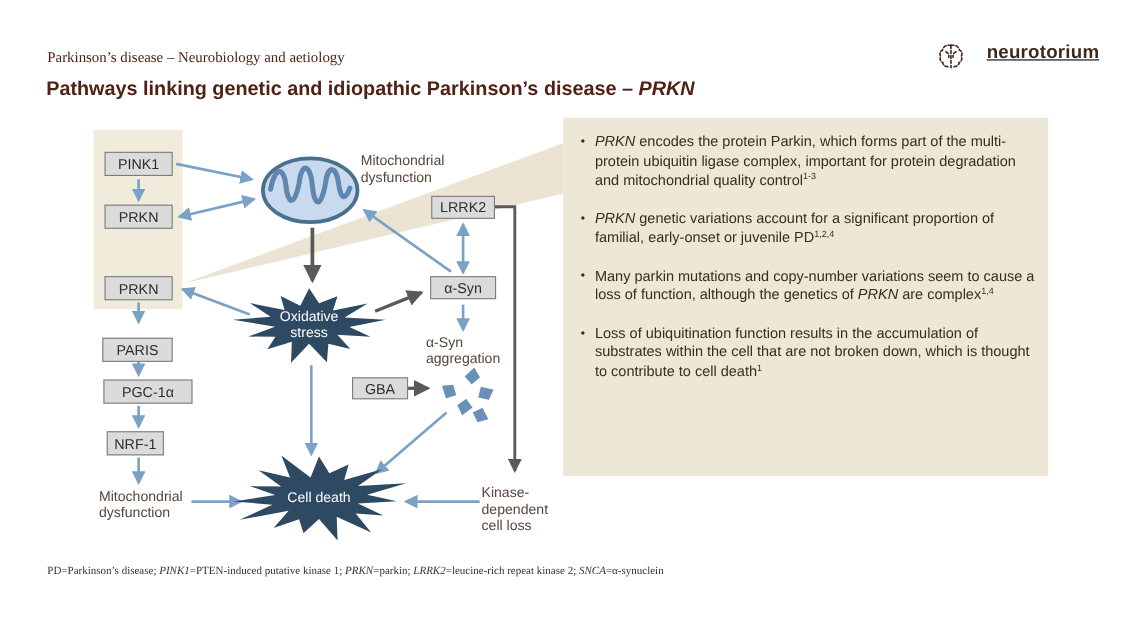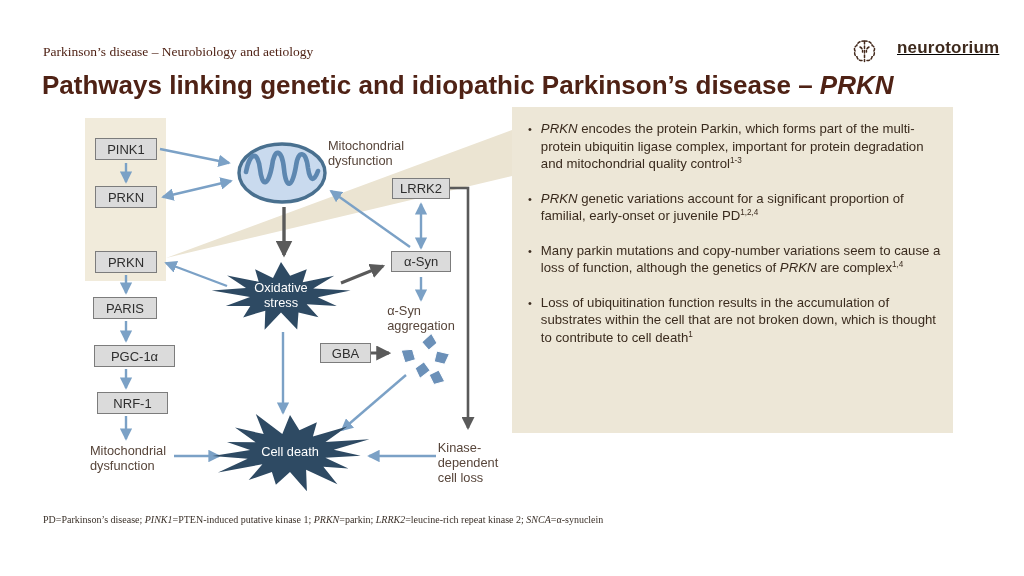--- a/index.html
+++ b/index.html
@@ -1,20 +1,20 @@
 <!DOCTYPE html>
 <html><head>
 <meta charset="utf-8">
 <style>
   html,body{margin:0;padding:0;background:#fff;}
   .slide{position:relative;width:1024px;height:576px;background:#ffffff;overflow:hidden;
          font-family:"Liberation Sans",sans-serif;}
   .kicker{position:absolute;left:43px;top:44px;font-family:"Liberation Serif",serif;
           font-size:13.5px;color:#4f2215;}
-  .title{position:absolute;left:42px;top:70px;font-size:26px;font-weight:bold;color:#4f2215;text-align:center;}
+  .title{position:absolute;left:42px;top:70px;font-size:18px;font-weight:bold;color:#4f2215;text-align:center;}
   .logo{position:absolute;left:851px;top:38px;display:flex;align-items:flex-start;gap:19px;text-decoration:underline;}
   .logo-text{font-size:17px;font-weight:600;color:#3e2a1d;letter-spacing:.2px;}
 
   .dsvg{position:absolute;left:0;top:0;z-index:1;pointer-events:none;}
 
   .node{position:absolute;z-index:2;box-sizing:border-box;background:#dbdbdb;
         border:1.6px solid #7c7c7c;color:#2e2e2e;font-size:13px;
         display:flex;align-items:center;justify-content:center;}
   .dlabel{position:absolute;z-index:2;color:#57453a;font-size:12.8px;line-height:1.18;
           white-space:pre-line;transform:translateX(-50%);}
@@ -104,23 +104,23 @@
       <polygon points="0,-9 8,-1 2,8 -7,2" transform="translate(408,356) rotate(-50)"></polygon>
       <polygon points="0,-9 8,-1 2,8 -7,2" transform="translate(441,357) rotate(70)"></polygon>
       <polygon points="0,-9 8,-1 2,8 -7,2" transform="translate(423,370) rotate(200)"></polygon>
       <polygon points="0,-9 8,-1 2,8 -7,2" transform="translate(437,377) rotate(120)"></polygon>
     </g>
   </svg>
 
   <div class="node" style="left:95px;top:138px;width:62px;height:22px;">PINK1</div>
   <div class="node" style="left:95px;top:186px;width:62px;height:22px;">PRKN</div>
   <div class="node" style="left:95px;top:251px;width:62px;height:22px;">PRKN</div>
-  <div class="node" style="left:93px;top:297px;width:64px;height:22px;">PARIS</div>
+  <div class="node" style="left:93px;top:307px;width:64px;height:22px;">PARIS</div>
   <div class="node" style="left:94px;top:345px;width:81px;height:22px;">PGC-1α</div>
-  <div class="node" style="left:97px;top:392px;width:71px;height:22px;">NRF-1</div>
+  <div class="node" style="left:97px;top:392px;width:52px;height:22px;">NRF-1</div>
   <div class="node" style="left:392px;top:178px;width:58px;height:21px;">LRRK2</div>
   <div class="node" style="left:391px;top:251px;width:60px;height:21px;">α-Syn</div>
   <div class="node" style="left:320px;top:343px;width:51px;height:20px;">GBA</div>
 
   <div class="dlabel" style="left:366px;top:138px;">Mitochondrial
 dysfunction</div>
   <div class="dlabel" style="left:128px;top:443px;">Mitochondrial
 dysfunction</div>
   <div class="dlabel" style="left:421px;top:303px;">α-Syn
 aggregation</div>

